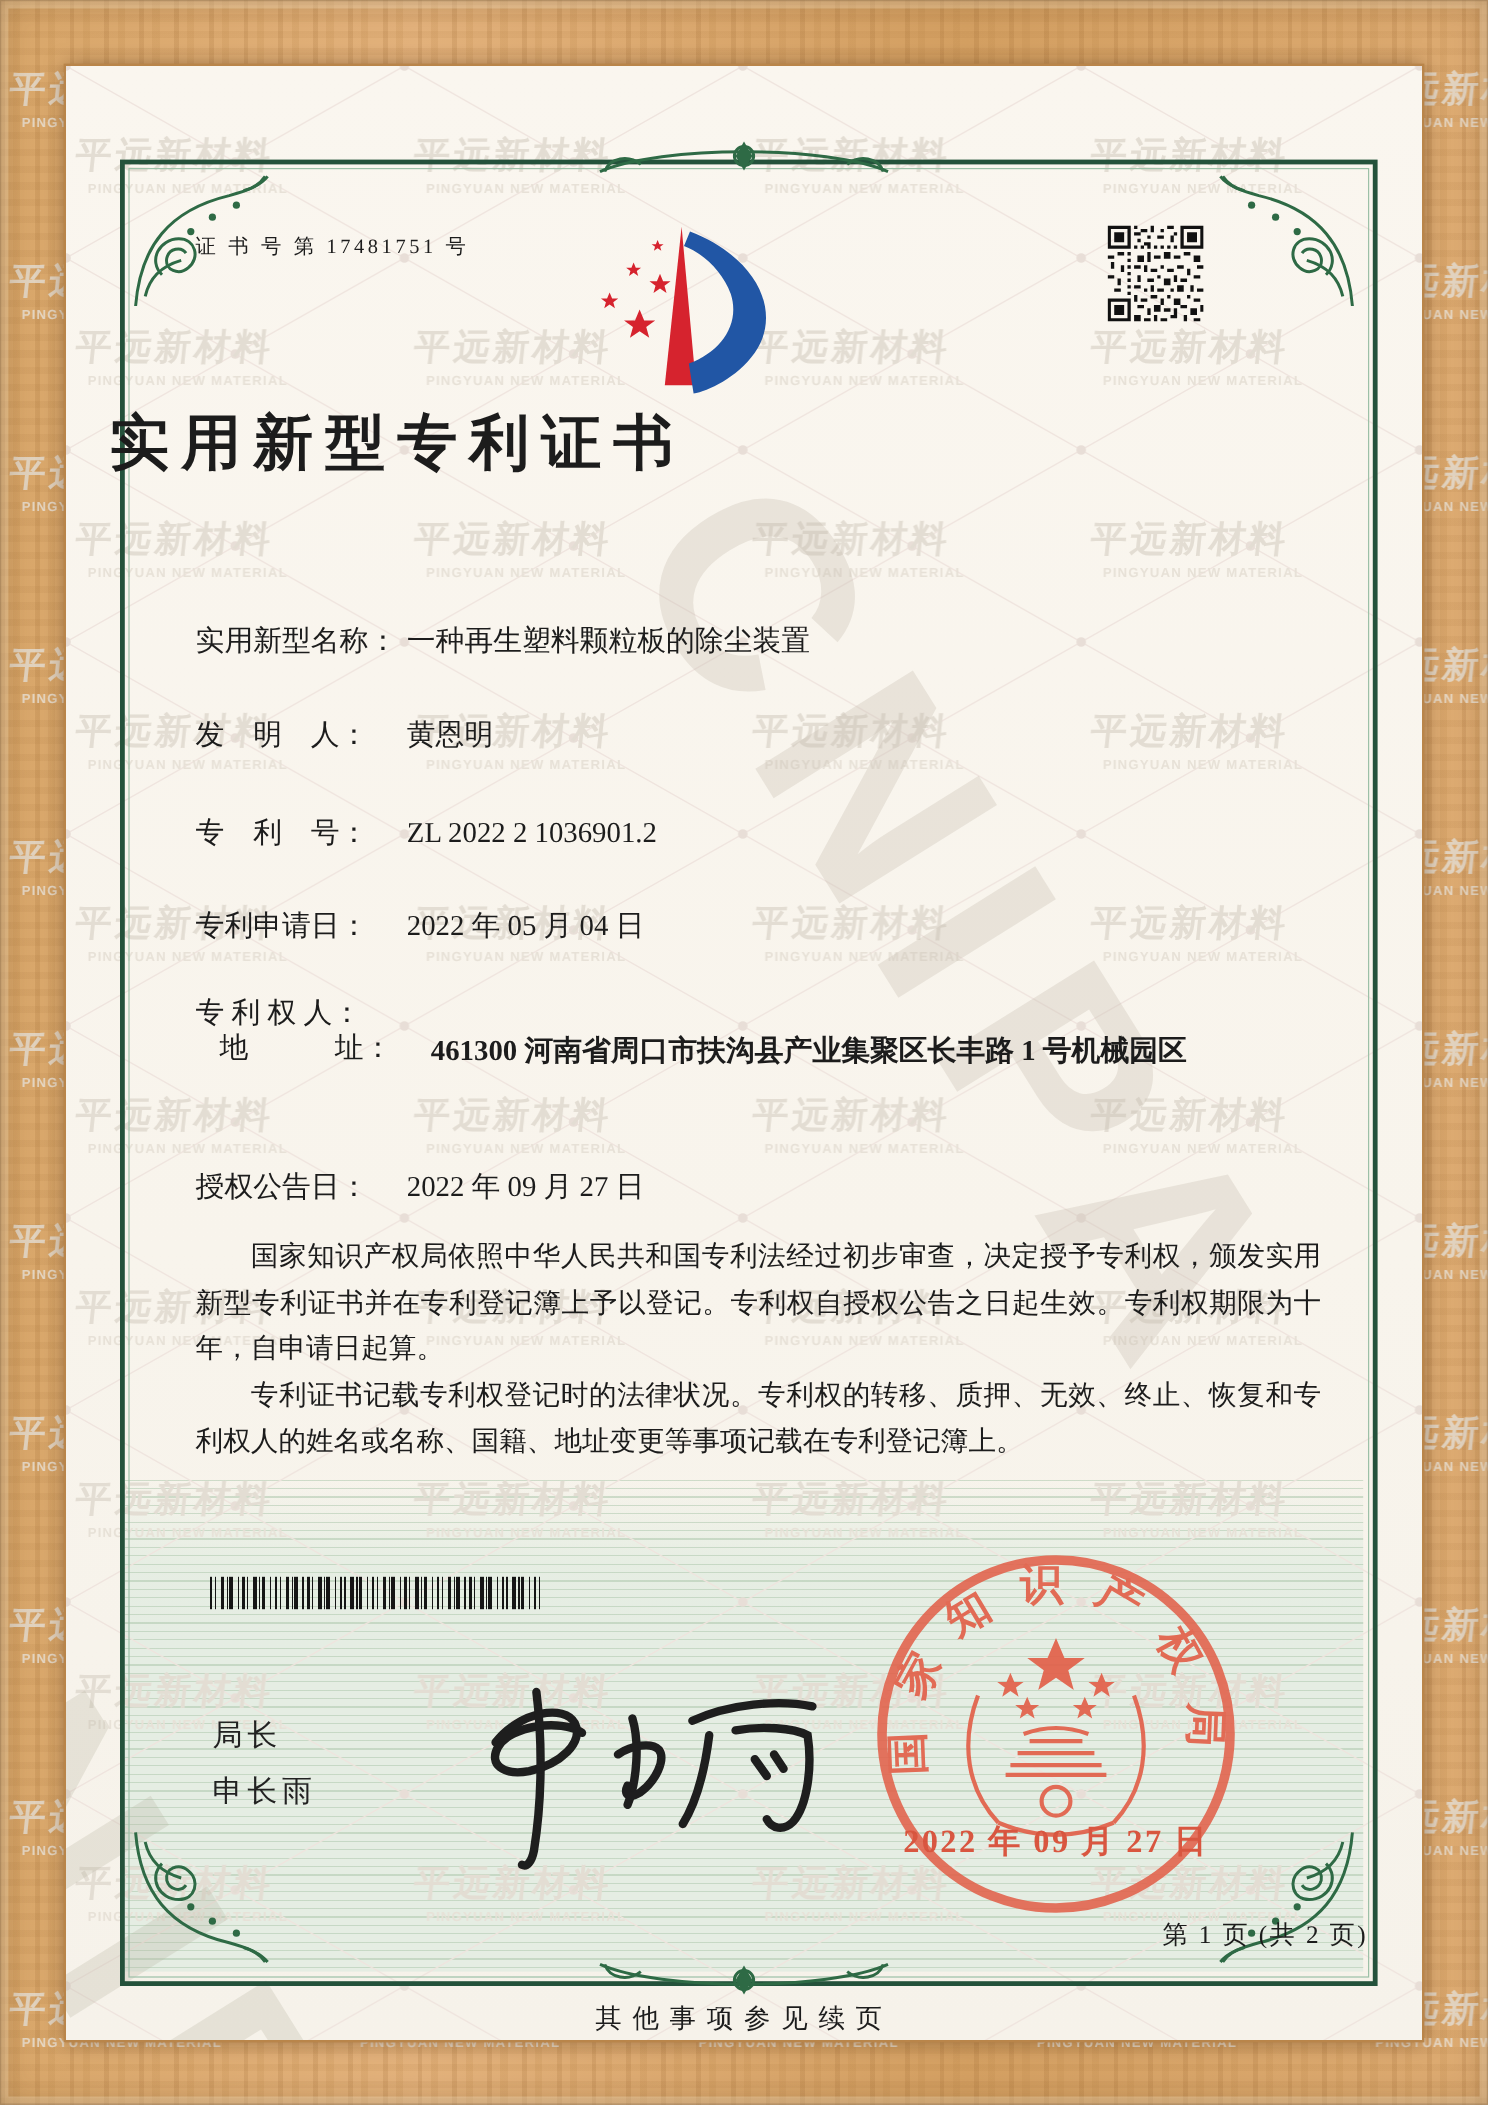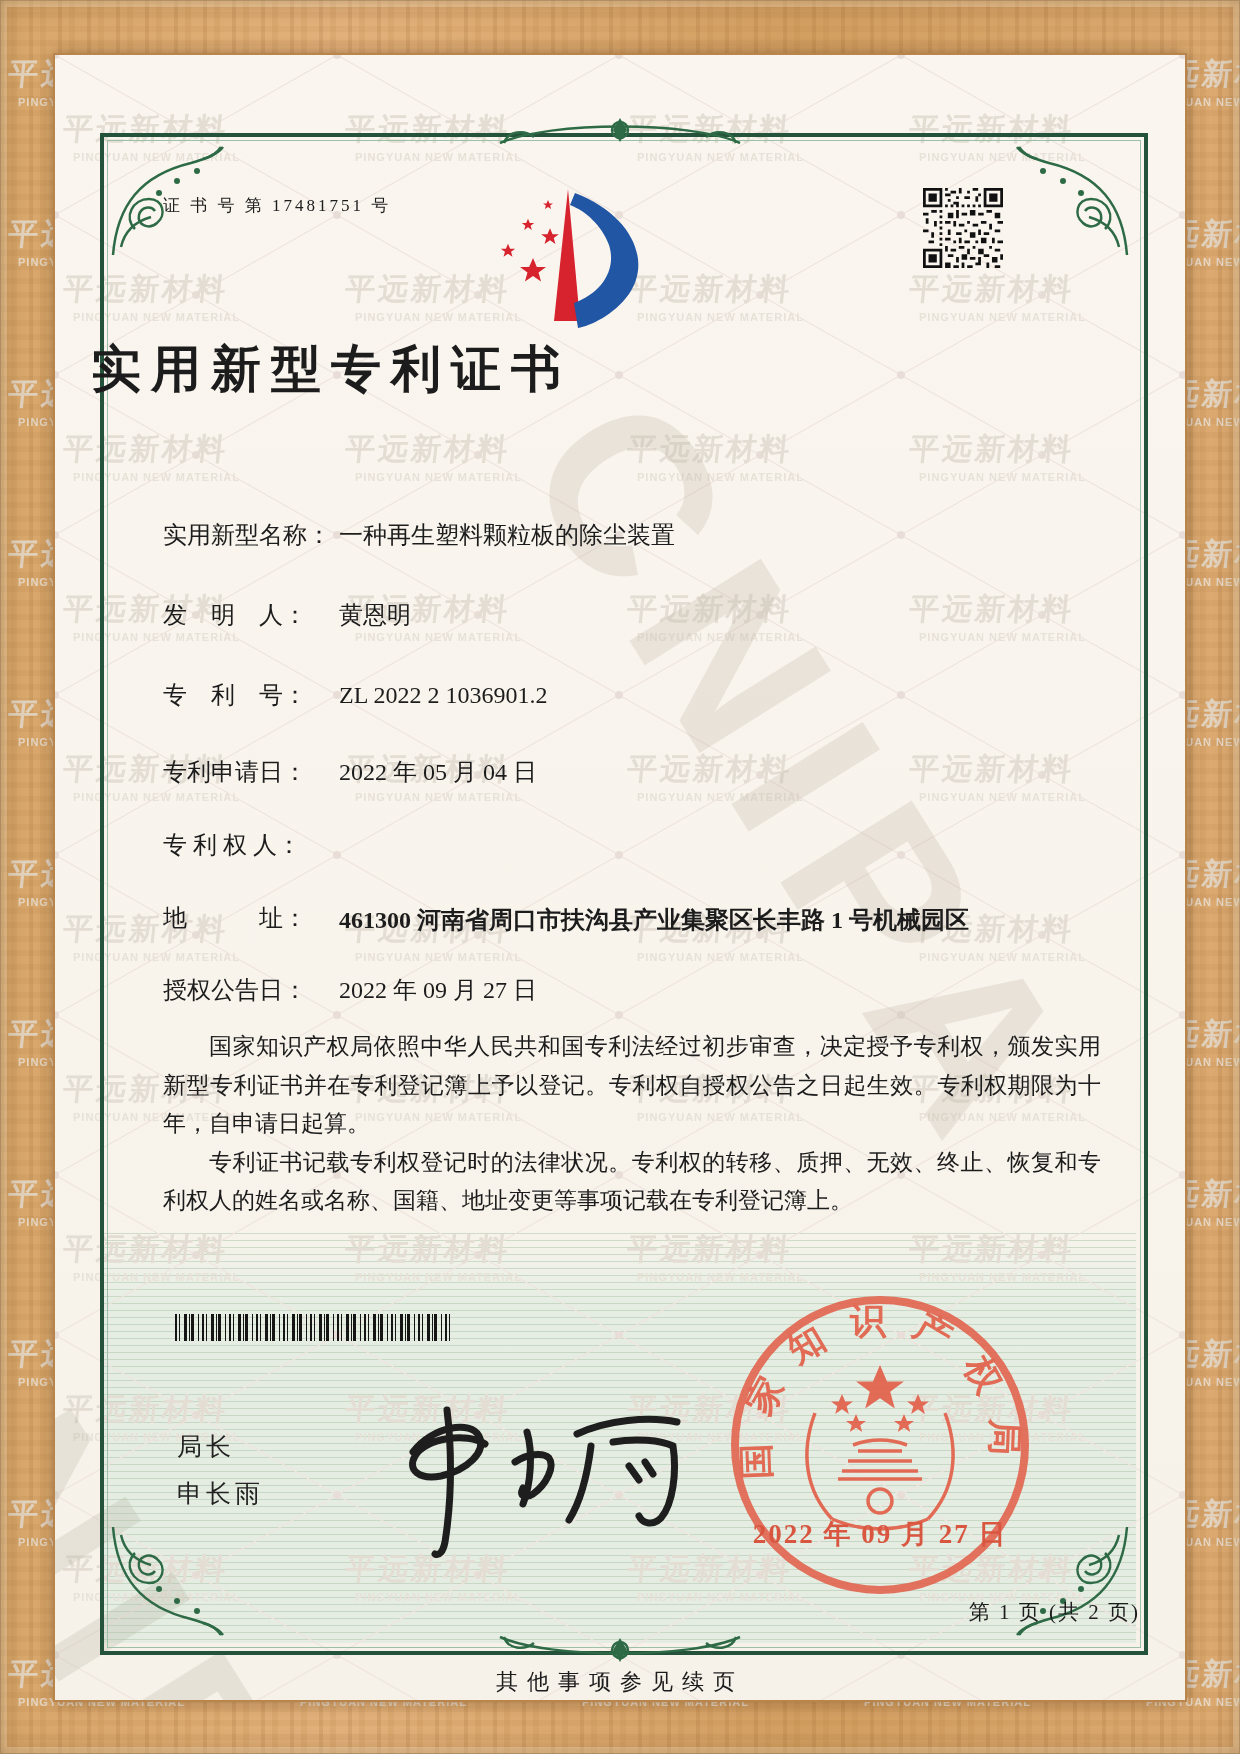--- a/index.html
+++ b/index.html
@@ -191,36 +191,36 @@
         M9 24h2v1H9z M12 25h1v2h-1z M14 24h2v2h-2z M17 25h2v1h-2z M20 25h1v2h-1z M22 24h2v1h-2z M25 25h2v2h-2z M28 24h1v2h-1z
         M8 27h2v2H8z M11 28h2v1h-2z M14 27h1v2h-1z M16 28h2v1h-2z M19 27h2v1h-2z M23 27h1v2h-1z M26 28h2v1h-2z"></path>
     </svg>
 
     <div class="title">实用新型专利证书</div>
 
     <div class="row" style="top:463px;">
       <span class="lbl">实用新型名称：</span>
       <span class="val">一种再生塑料颗粒板的除尘装置</span>
     </div>
-    <div class="row" style="top:543px;">
+    <div class="row" style="top:543px;font-family:Liberation Mono, monospace;">
       <span class="lbl">发　明　人：</span>
       <span class="val">黄恩明</span>
     </div>
     <div class="row" style="top:623px;">
       <span class="lbl">专　利　号：</span>
       <span class="val">ZL 2022 2 1036901.2</span>
     </div>
     <div class="row" style="top:700px;">
       <span class="lbl">专利申请日：</span>
       <span class="val">2022 年 05 月 04 日</span>
     </div>
     <div class="row" style="top:773px;">
       <span class="lbl">专 利 权 人：</span>
     </div>
-    <div class="row addr" style="top:846px;">
+    <div class="row addr" style="top:802px;margin-left:20px;">
       <span class="lbl">地　　　址：</span>
       <span class="val">461300  河南省周口市扶沟县产业集聚区长丰路 1 号机械园区</span>
     </div>
     <div class="row" style="top:918px;width:940px;">
       <span class="lbl">授权公告日：</span>
       <span class="val">2022 年 09 月 27 日</span>
     </div>
 
     <div class="paras">
       <p>国家知识产权局依照中华人民共和国专利法经过初步审查，决定授予专利权，颁发实用新型专利证书并在专利登记簿上予以登记。专利权自授权公告之日起生效。专利权期限为十年，自申请日起算。</p>

